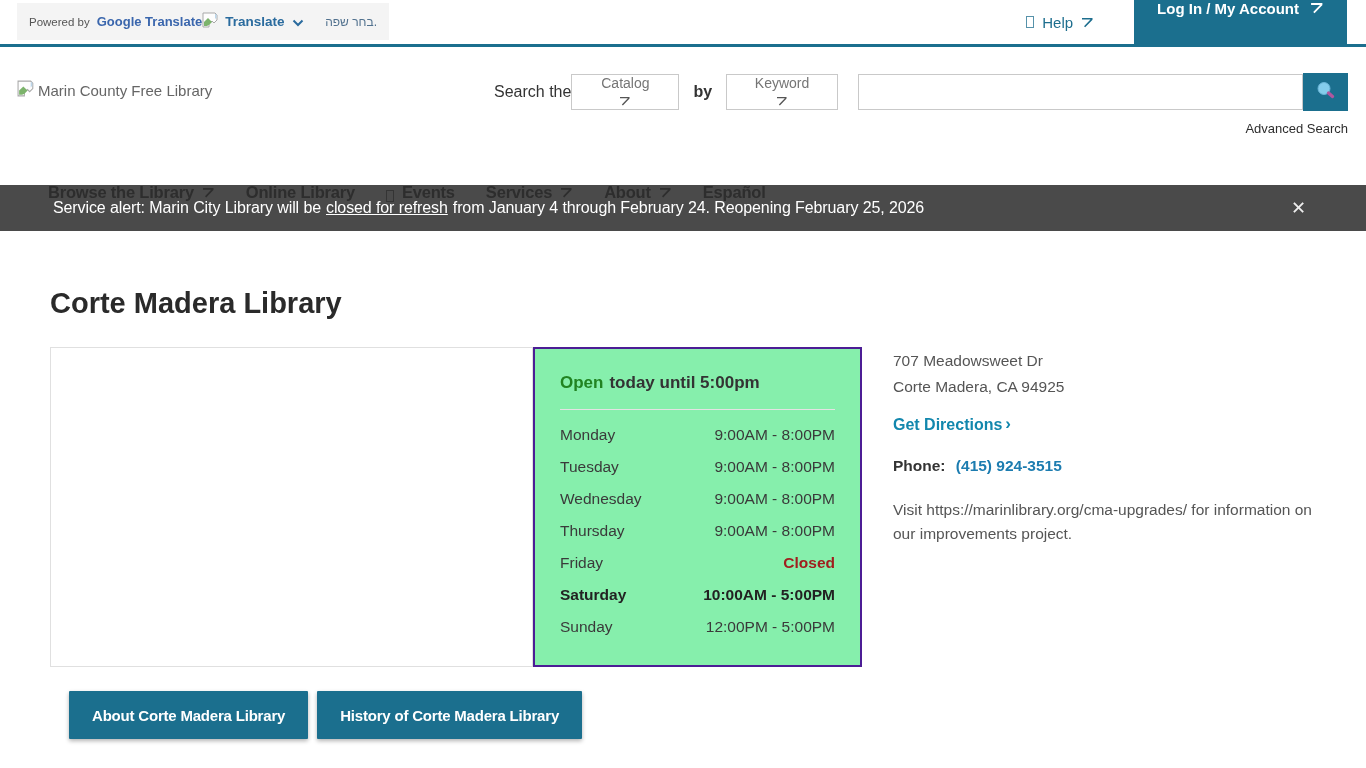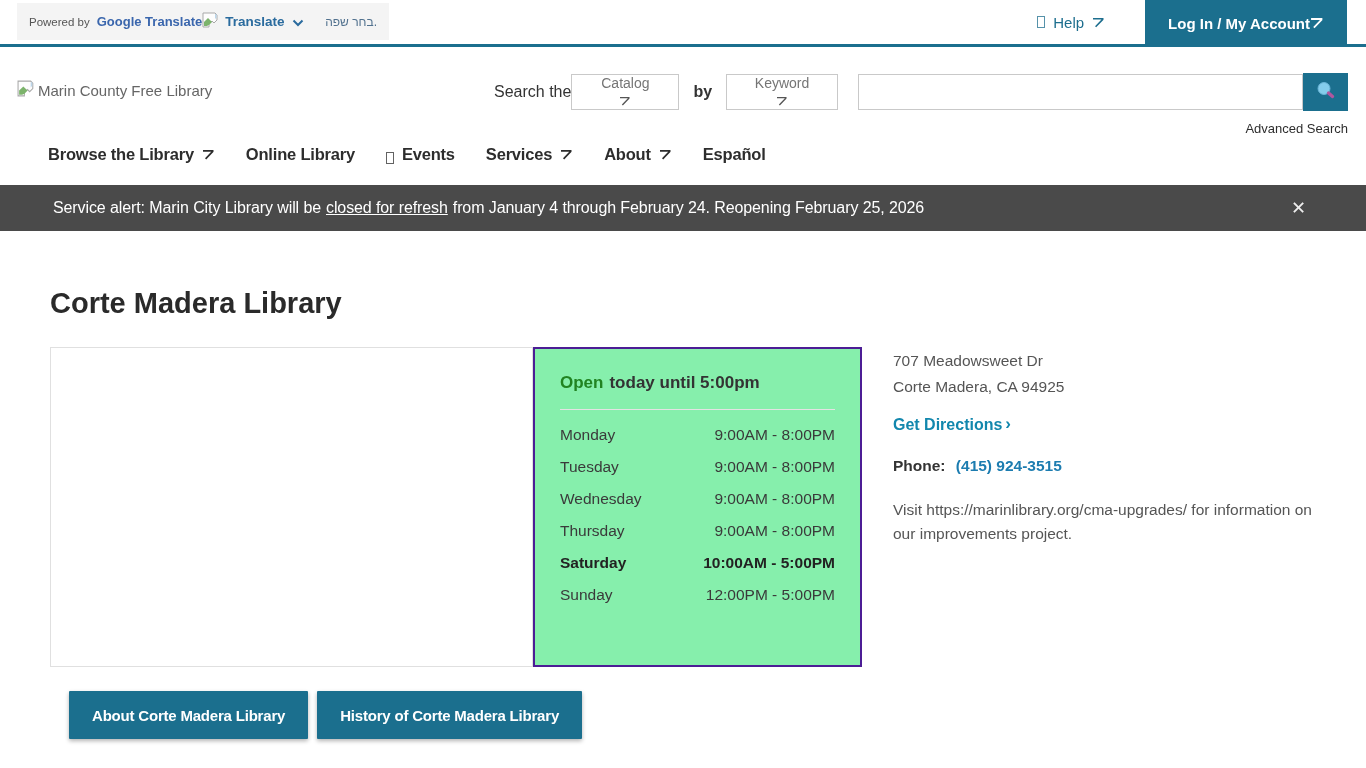--- a/index.html
+++ b/index.html
@@ -12,21 +12,21 @@
   .translate-widget { position: absolute; left: 17px; top: 3px; width: 372px; height: 37px;
     background: #f4f4f4; display: flex; align-items: center; padding: 0 12px; }
   .powered { font-size: 11.5px; color: #555; margin-right: 7px; }
   .gt-name { font-size: 13px; font-weight: bold; color: #3a66ad; }
   .gt-translate { font-size: 13.5px; font-weight: bold; color: #2a6b9e; margin: 0 7px 0 4px; }
   .he-text { font-size: 12px; color: #51718e; margin-left: auto; }
   .topbar-right { position: absolute; right: 19px; top: 0; height: 47px; display: flex; align-items: stretch; }
   .top-link { display: flex; align-items: center; gap: 8px; color: #1d6e8e; font-size: 15px;
     margin-right: 40px; height: 44px; text-decoration: none; cursor: pointer; }
   .login-btn { background: #1b6f8e; color: #fff; font-weight: bold; font-size: 15px;
-    display: flex; align-items: center; padding: 0 23px; height: 47px; cursor: pointer; }
+    display: flex; gap: 11px; padding: 0 23px; height: 47px; cursor: pointer; }
 
   .tofu { display: inline-block; width: 8px; height: 12px; border: 1px solid currentColor; opacity: .75; }
   .arr-ico { display: inline-block; }
 
   
   .header { position: relative; height: 138px; background: #fff; }
   .logo { position: absolute; left: 17px; top: 33px; display: flex; align-items: center; gap: 1px;
     color: #666; font-size: 15px; cursor: pointer; }
   .search-area { position: absolute; left: 494px; top: 26px; right: 18px; }
   .search-row { display: flex; align-items: center; }
@@ -40,21 +40,21 @@
   .search-input { flex: 1; height: 36px; border: 1px solid #c9c9c9; outline: none; padding: 0 10px;
     font-size: 15px; font-family: inherit; }
   .search-btn { width: 45px; height: 38px; background: #1b6f8e; border: none; display: flex;
     align-items: center; justify-content: center; cursor: pointer; }
   .advanced-row { text-align: right; margin-top: 8px; }
   .advanced-link { font-size: 13px; color: #2e2e2e; cursor: pointer; }
 
   
   .nav { position: absolute; left: 48px; top: 98px; display: flex; gap: 31px; align-items: center; }
   .nav-item { display: flex; align-items: flex-end; gap: 8px; font-size: 16.5px; font-weight: bold;
-    color: #2d2d2d; letter-spacing: -0.2px; cursor: pointer; white-space: nowrap; }
+    color: #2d2d2d; letter-spacing: -0.2px; cursor: pointer; white-space: nowrap; margin-top: 38px; }
 
   
   .alert-bar { height: 46px; background: #4a4a4a; display: flex; align-items: center;
     padding: 0 60px 0 53px; color: #fff; font-size: 16px; letter-spacing: -0.1px; }
   .alert-link { text-decoration: underline; margin: 0 5px; color: #fff; cursor: pointer; }
   .alert-suffix { margin-left: 0; }
   .alert-close { margin-left: auto; background: none; border: none; color: #eee; font-size: 18px;
     cursor: pointer; line-height: 1; }
 
   
@@ -243,20 +243,24 @@
       <span>9:00AM - 8:00PM</span>
     </div>
     <div class="hrow">
       <span>Wednesday</span>
       <span>9:00AM - 8:00PM</span>
     </div>
     <div class="hrow">
       <span>Thursday</span>
       <span>9:00AM - 8:00PM</span>
     </div>
+    <div class="hrow">
+      <span>Friday</span>
+      <span class="time-closed">Closed</span>
+    </div>
     <div class="hrow today">
       <span>Saturday</span>
       <span>10:00AM - 5:00PM</span>
     </div>
     <div class="hrow">
       <span>Sunday</span>
       <span>12:00PM - 5:00PM</span>
     </div>
   </div>
 

